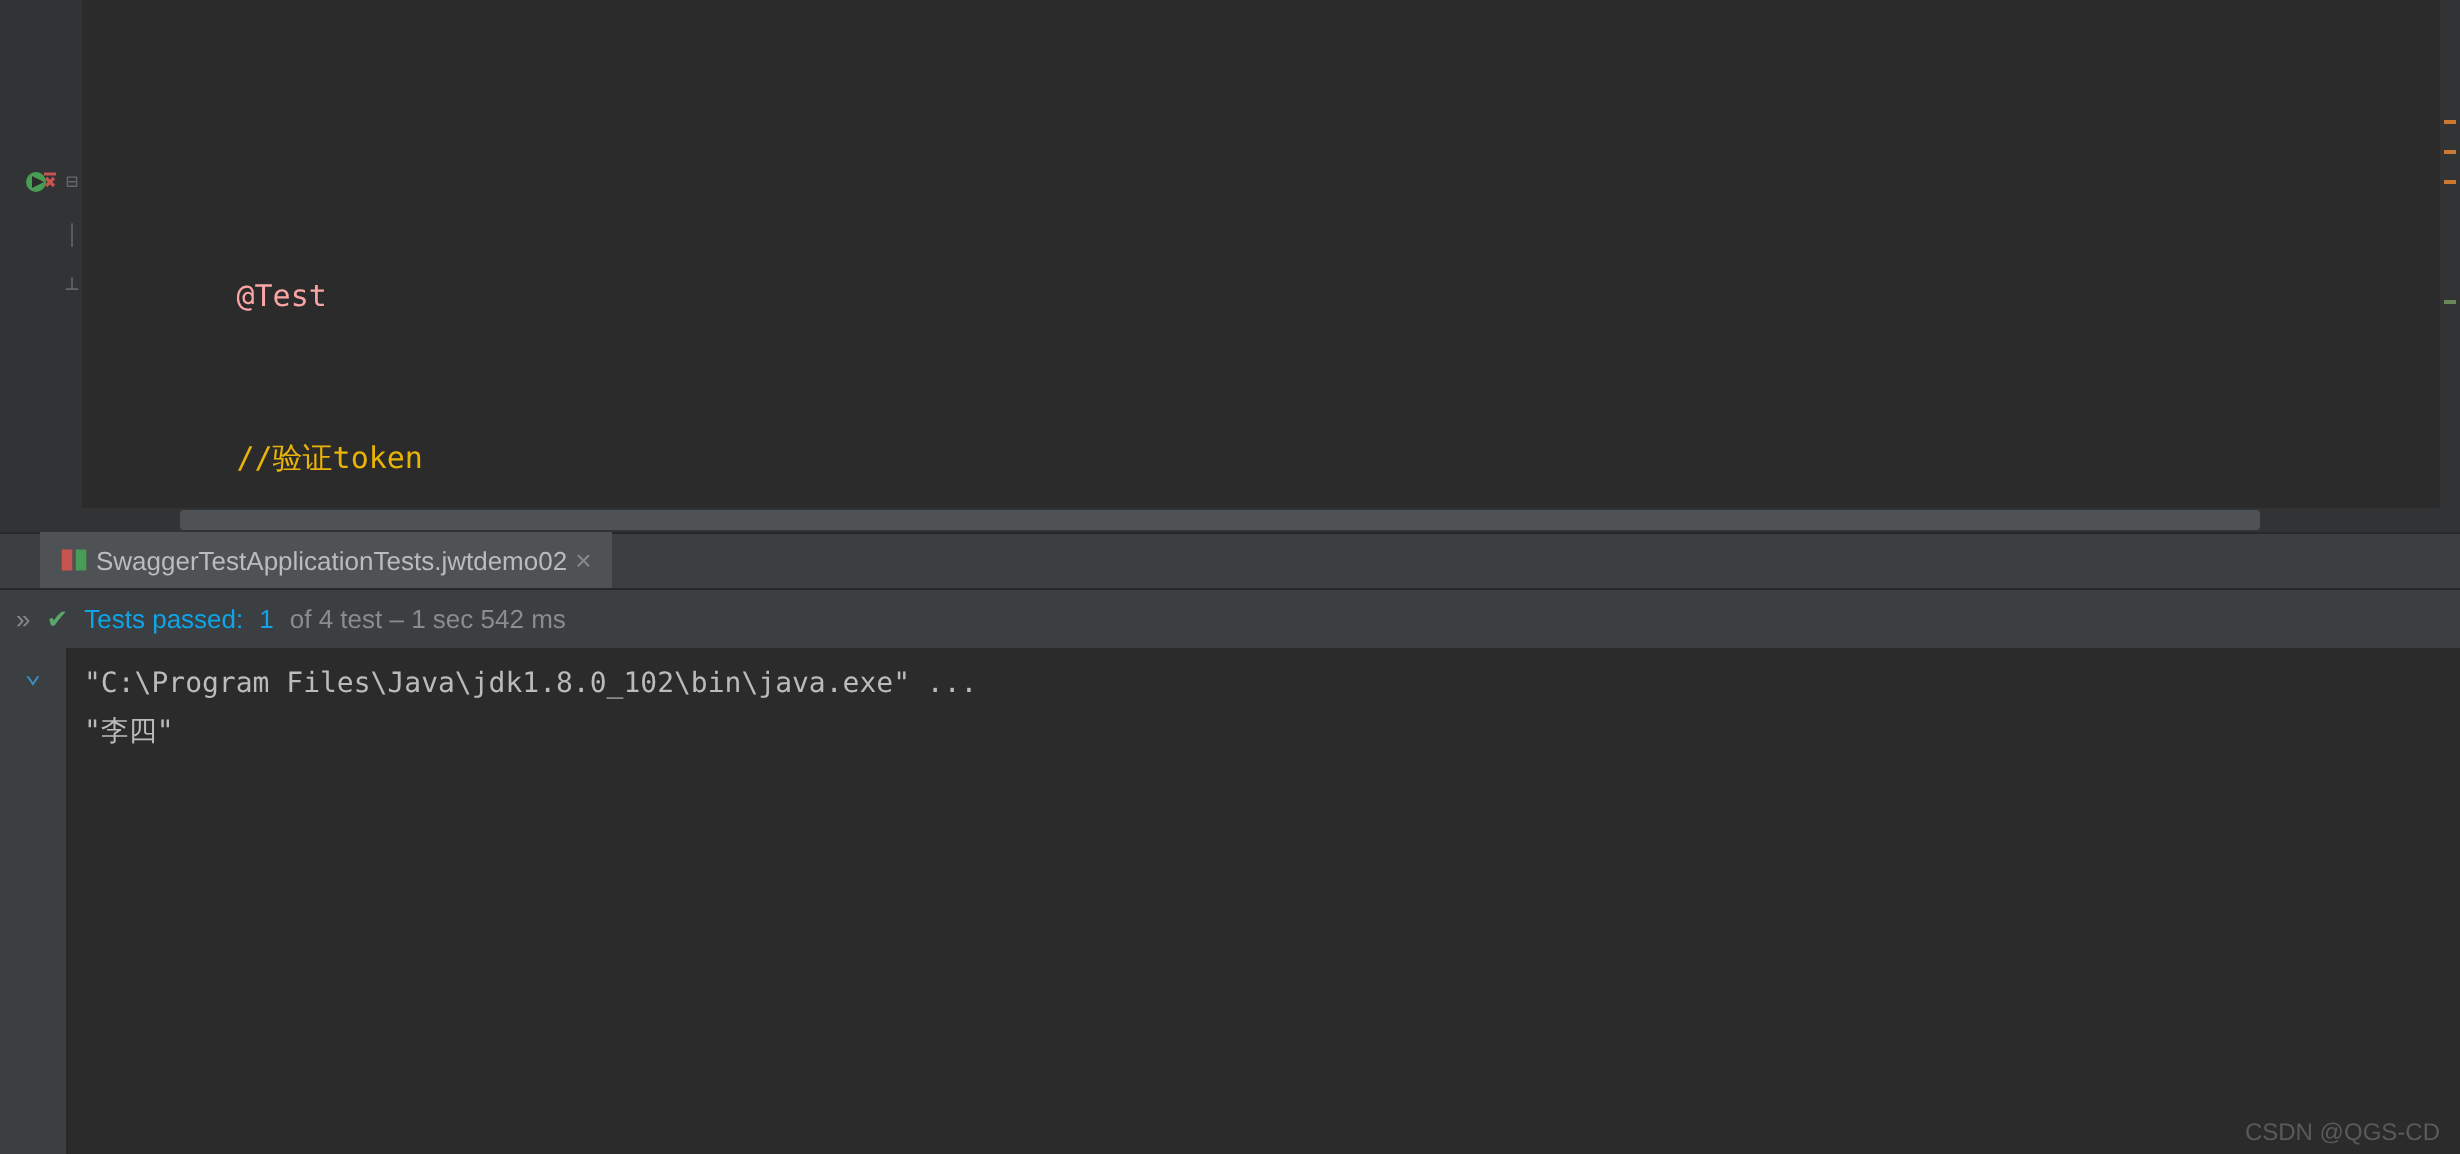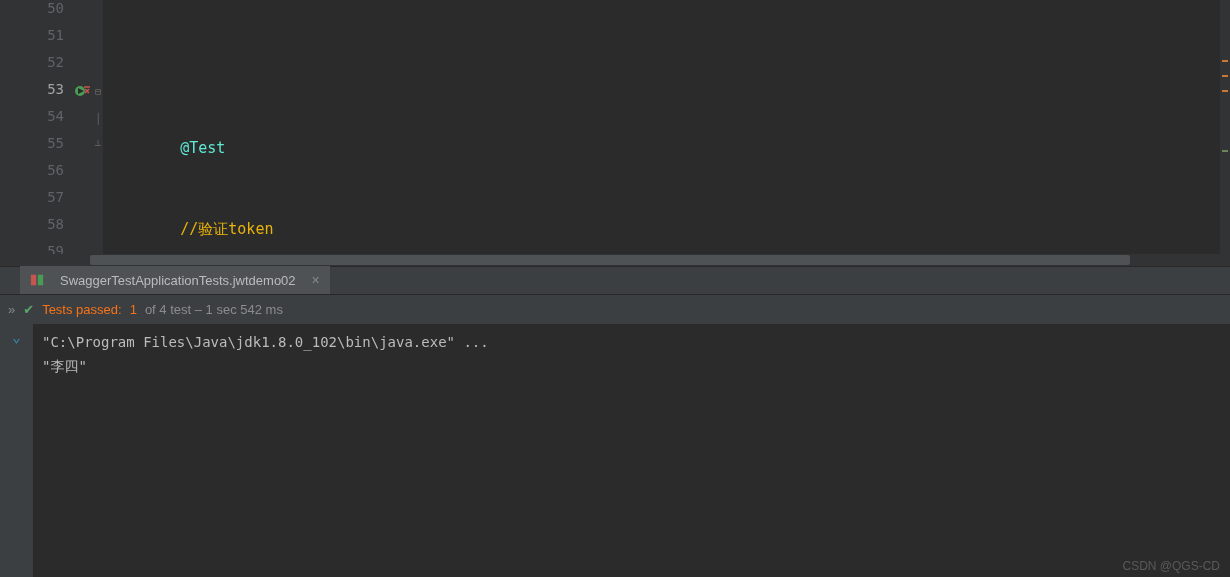--- a/index.html
+++ b/index.html
@@ -32,47 +32,47 @@
     user-select: none;
   }
   .run-gutter { width: 20px; background: #313335; position: relative; }
   .run-icon {
     position: absolute; left: 1px; width: 16px; height: 16px;
   }
   .fold-gutter { width: 10px; background: #313335; position: relative; border-right: 1px solid #2b2b2b;}
   .fold-mark { position:absolute; left:1px; color:#666; font-size:10px; }
   .code { flex: 1; white-space: pre; line-height: 27px; font-size: 15px; overflow: hidden;}
   .line { height: 27px; padding-left: 4px; }
-  .ann { color: #5eead4; }
+  .ann { color: #fca5a5; }
   .cm { color: #eab308; }
   
   .hscroll { height: 12px; background: #313335; display:flex; align-items:center; }
   .hthumb { height:10px; background:#4e5254; border-radius:2px; margin-left:90px; width:1040px; }
   
   .tab-bar {
     height: 28px;
     background: #3c3f41;
     border-top: 1px solid #282828;
     display: flex; align-items: center;
   }
   .tab {
-    height: 28px; display: flex; align-items: center; gap: 16px;
+    height: 28px; display: flex; align-items: center; gap: 4px;
     padding: 0 10px; background: #4e5254; color: #bbbbbb; font-size: 13px;
     font-family: "Segoe UI", sans-serif;
   }
   .tab-icon-svg { width:14px;height:14px; }
   .tab-close { color: #888; font-size: 14px; cursor: pointer; }
   .status-bar {
     height: 30px; background: #3c3f41; display:flex; align-items:center; gap:8px;
     padding-left:8px; color:#8c8c8c; font-family:"Segoe UI",sans-serif; font-size:13px;
     border-top:1px solid #282828;
   }
   .expand-ic { color:#888; }
   .check { color:#59a869; }
-  .status-main { color:#f97316; }
+  .status-main { color:#0ea5e9; }
   .console-area { flex:1; background:#2b2b2b; display:flex;}
   .console-gutter { width:34px; background:#3c3f41; border-right:1px solid #282828; padding-top:4px; display:flex; flex-direction:column; align-items:center; gap:4px; }
   .console-gutter div { width:18px;height:18px; display:flex;align-items:center;justify-content:center; }
   .console-out {
     flex:1; padding:6px 8px; font-family:"Consolas",monospace; font-size:14px; color:#bbbbbb;
     white-space:pre; line-height:24px;
   }
   .watermark {
     position:absolute; right:10px; bottom:4px; color:#5a5a5a; font-size:12px;
     font-family:"Segoe UI",sans-serif;
@@ -83,33 +83,20 @@
 </style>
 </head>
 <body>
 
 <div class="editor-area">
   <div class="left-strip">
      <div class="left-strip-dot"></div>
      <div class="left-strip-dot c-green"></div>
      <div class="left-strip-dot"></div>
      <div class="left-strip-dot c-blue"></div>
-  </div>
-  <div class="gutter">
-    <div class="line">50</div>
-      <div class="line">51</div>
-      <div class="line">52</div>
-    <div class="line" style="color:#a4a3a3;">53</div>
-    <div class="line">54</div>
-      <div class="line">55</div>
-      <div class="line">56</div>
-    <div class="line">57</div>
-      <div class="line">58</div>
-      <div class="line">59</div>
-
   </div>
   <div class="run-gutter">
     <div class="run-icon" style="top:83px;">
       <svg viewBox="0 0 16 16">
           <circle cx="5" cy="8" r="5" fill="#499c54"></circle>
           <path d="M3 5 L9 8 L3 11 Z" fill="#2b2b2b"></path>
           <path d="M9 4 L15 4 M10 6 L14 10 M10 10 L14 6" stroke="#c75450" stroke-width="1.6"></path>
         </svg>
     </div>
   </div>

